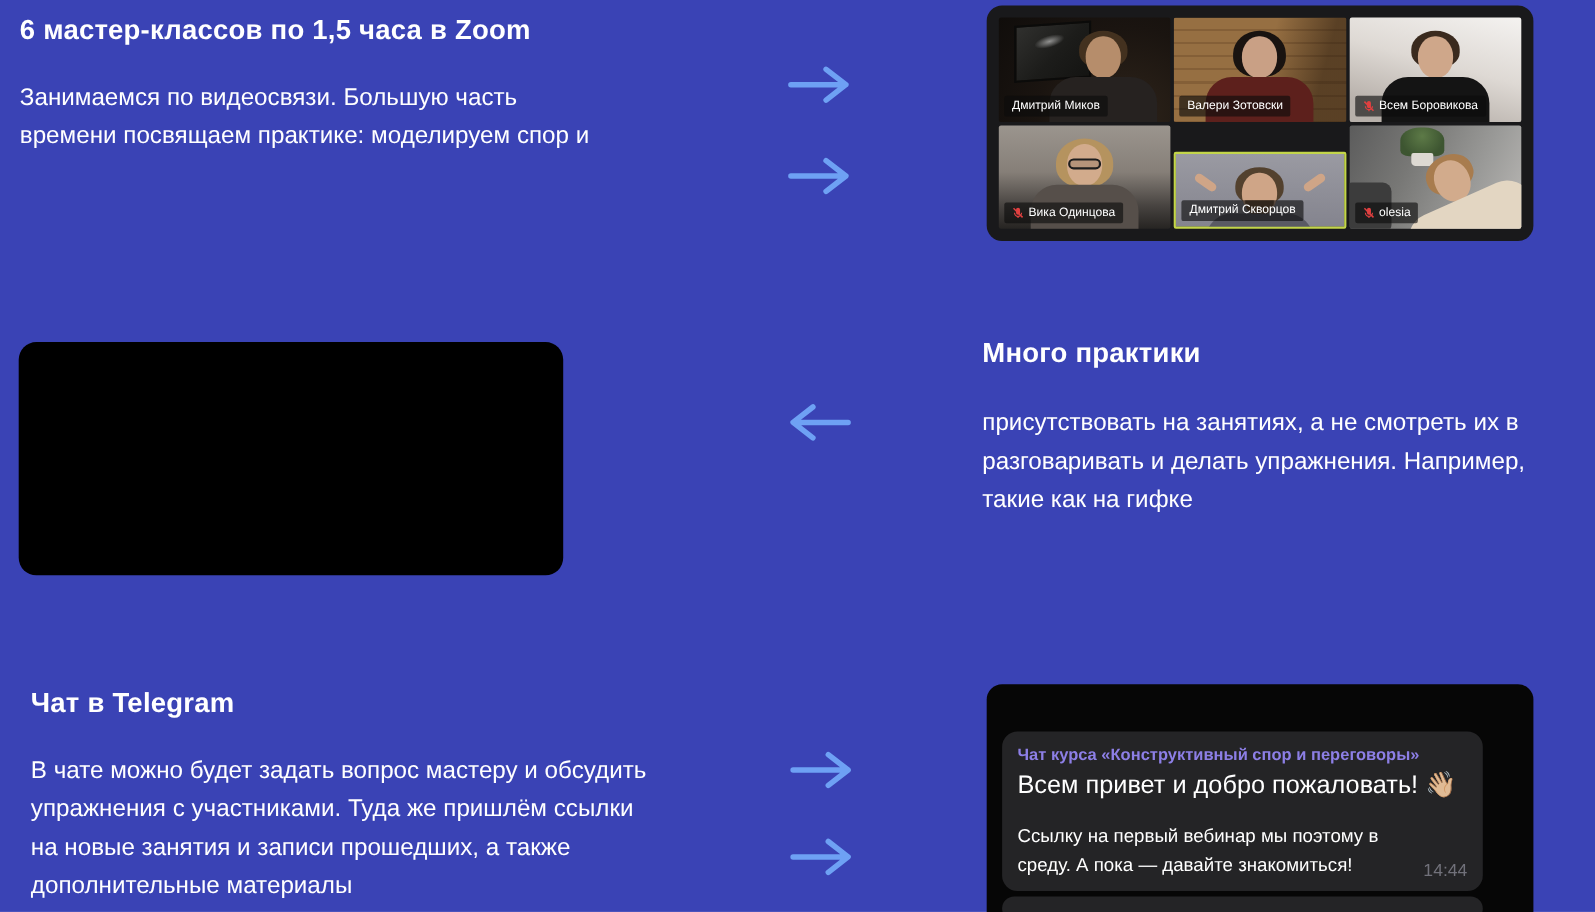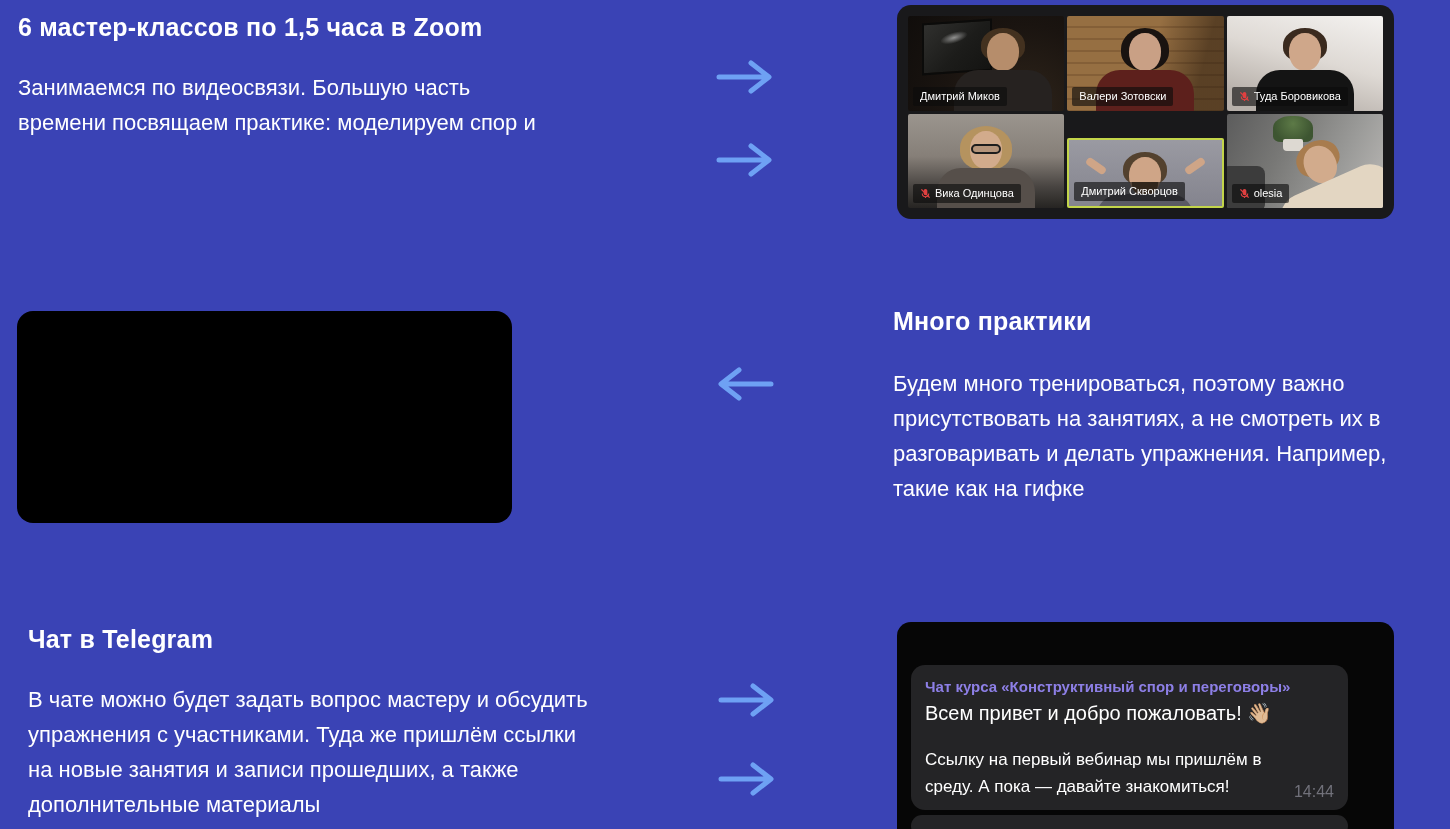--- a/index.html
+++ b/index.html
@@ -70,21 +70,21 @@
   .pot{position:absolute;left:56px;top:25px;width:20px;height:12px;background:#ddd9d2;border-radius:2px 2px 4px 4px;}
   .couch{position:absolute;left:-6px;bottom:-4px;width:44px;height:46px;background:#3c3c3c;border-radius:8px;}
 
   
   .video-placeholder{position:absolute;left:17px;top:311px;width:495px;height:212px;background:#000;border-radius:16px;}
 
   
   .tg-panel{position:absolute;left:897px;top:622px;width:497px;height:207px;background:#060606;border-radius:14px 14px 0 0;overflow:hidden;}
   .tg-bubble{position:absolute;left:14px;top:43px;width:437px;height:145px;background:#242426;border-radius:14px;box-sizing:border-box;padding:12px 14px;}
   .tg-title{margin:0 0 5px;color:#8d7fe6;font-size:15px;line-height:19px;font-weight:700;white-space:nowrap;}
-  .tg-greeting{margin:4px 0 21px;color:#fff;font-size:20px;line-height:24px;white-space:nowrap;}
+  .tg-greeting{margin:4px 0 21px;color:#fff;font-size:23px;line-height:24px;white-space:nowrap;}
   .tg-msg{margin:0;color:#fff;font-size:17px;}
   .tg-msg .line{display:block;line-height:27px;white-space:nowrap;}
   .tg-time{position:absolute;right:14px;bottom:9px;color:#71717a;font-size:16px;}
   .tg-bubble-next{position:absolute;left:14px;top:193px;width:437px;height:22px;background:#242426;border-radius:14px;}
 </style>
 </head>
 <body>
 
 <div class="canvas">
 
@@ -145,21 +145,21 @@
       </div>
       <div class="nametag">
         <span class="mic-muted">
           <svg width="11" height="11" viewBox="0 0 12 12">
             <path d="M6 1a2 2 0 0 1 2 2v3a2 2 0 0 1-4 0V3a2 2 0 0 1 2-2z" fill="#e04040"></path>
             <path d="M2.5 6a3.5 3.5 0 0 0 7 0" stroke="#e04040" stroke-width="1.2" fill="none"></path>
             <line x1="6" y1="9.5" x2="6" y2="11" stroke="#e04040" stroke-width="1.2"></line>
             <line x1="1.5" y1="1.5" x2="10.5" y2="10.5" stroke="#e04040" stroke-width="1.5"></line>
           </svg>
         </span>
-        <span>Туда Боровикова</span>
+        <span>Всем Боровикова</span>
       </div>
     </div>
 
     <div class="tile t4">
       <div class="person">
         <div class="hair"></div>
         <div class="head"></div>
         <div class="glasses"></div>
         <div class="torso"></div>
       </div>
@@ -212,21 +212,20 @@
       </div>
     </div>
 
   </div>
 
   <div class="video-placeholder"></div>
 
   <section class="text-block text-practice">
     <h2 class="section-heading">Много практики</h2>
     <p class="body">
-      <span class="line">Будем много тренироваться, поэтому важно</span>
       <span class="line">присутствовать на занятиях, а не смотреть их в</span>
       <span class="line">разговаривать и делать упражнения. Например,</span>
       <span class="line">такие как на гифке</span>
     </p>
   </section>
 
   <section class="text-block text-telegram">
     <h2 class="section-heading">Чат в Telegram</h2>
     <p class="body">
       <span class="line">В чате можно будет задать вопрос мастеру и обсудить</span>
@@ -234,21 +233,21 @@
       <span class="line">на новые занятия и записи прошедших, а также</span>
       <span class="line">дополнительные материалы</span>
     </p>
   </section>
 
   <div class="tg-panel">
     <div class="tg-bubble">
       <p class="tg-title">Чат курса «Конструктивный спор и переговоры»</p>
       <p class="tg-greeting">Всем привет и добро пожаловать! 👋🏼</p>
       <p class="tg-msg">
-        <span class="line">Ссылку на первый вебинар мы пришлём в</span>
+        <span class="line">Ссылку на первый вебинар мы поэтому в</span>
         <span class="line">среду. А пока — давайте знакомиться!</span>
       </p>
       <span class="tg-time">14:44</span>
     </div>
     <div class="tg-bubble-next"></div>
   </div>
 
 </div>
 
 </body></html>

